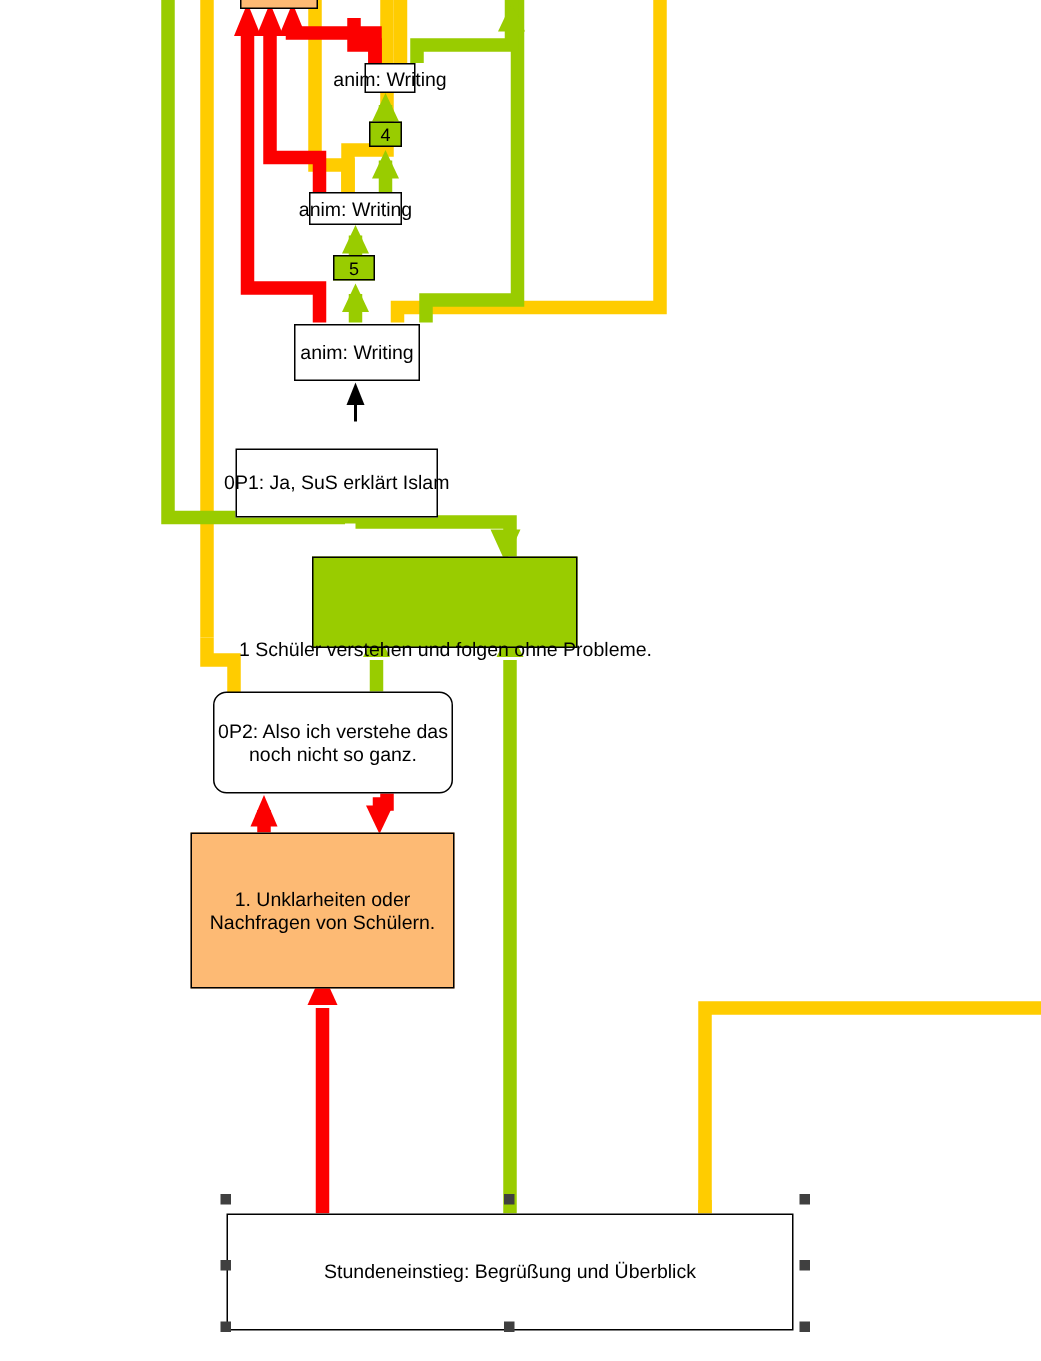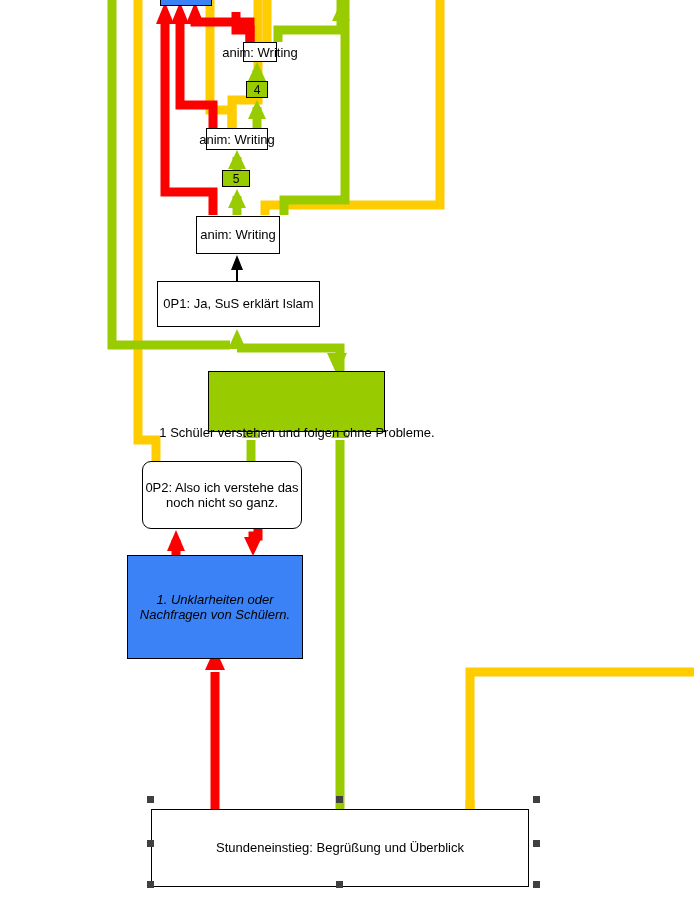--- a/index.html
+++ b/index.html
@@ -49,24 +49,23 @@
     font-size: 13px;
     white-space: normal;
   }
   .node-green {
     border: 1px solid #000000;
     background: #99cc00;
     font-size: 13px;
   }
   .node-red {
     border: 1px solid #000000;
-    background: #3b82f6;
+    background: #fdba74;
     font-size: 13px;
     white-space: normal;
-    font-style: italic;
   }
   .node-small {
     font-size: 13px;
   }
   .badge {
     position: absolute;
     box-sizing: border-box;
     border: 1px solid #000000;
     background: #99cc00;
     color: #000000;
@@ -194,21 +193,21 @@
   <div class="node node-box node-small" style="left:243px; top:42px; width:34px; height:20px;"></div>
   <div class="overflow-label" style="left:222px; top:44px; width:76px; height:16px;">anim: Writing</div>
 
   <div class="node node-box node-small" style="left:206px; top:128px; width:62px; height:22px;"></div>
   <div class="overflow-label" style="left:199px; top:131px; width:76px; height:16px;">anim: Writing</div>
 
   <div class="node node-box" style="left:196px; top:216px; width:84px; height:38px;">
     <span>anim: Writing</span>
   </div>
 
-  <div class="node node-box" style="left:157px; top:281px; width:163px; height:46px;text-align:right;">
+  <div class="node node-box" style="left:157px; top:299px; width:135px; height:46px;text-align:right;">
     <span>0P1: Ja, SuS erklärt Islam</span>
   </div>
 
   <div class="node node-green" style="left:208px; top:371px; width:177px; height:61px;"></div>
   <div class="overflow-label" style="left:156px; top:396px; width:282px; height:16px;margin-top:28px;">1 Schüler verstehen und folgen ohne Probleme.</div>
 
   <div class="node node-rounded" style="left:142px; top:461px; width:160px; height:68px;">
     <span>0P2: Also ich verstehe das noch nicht so ganz.</span>
   </div>
 

